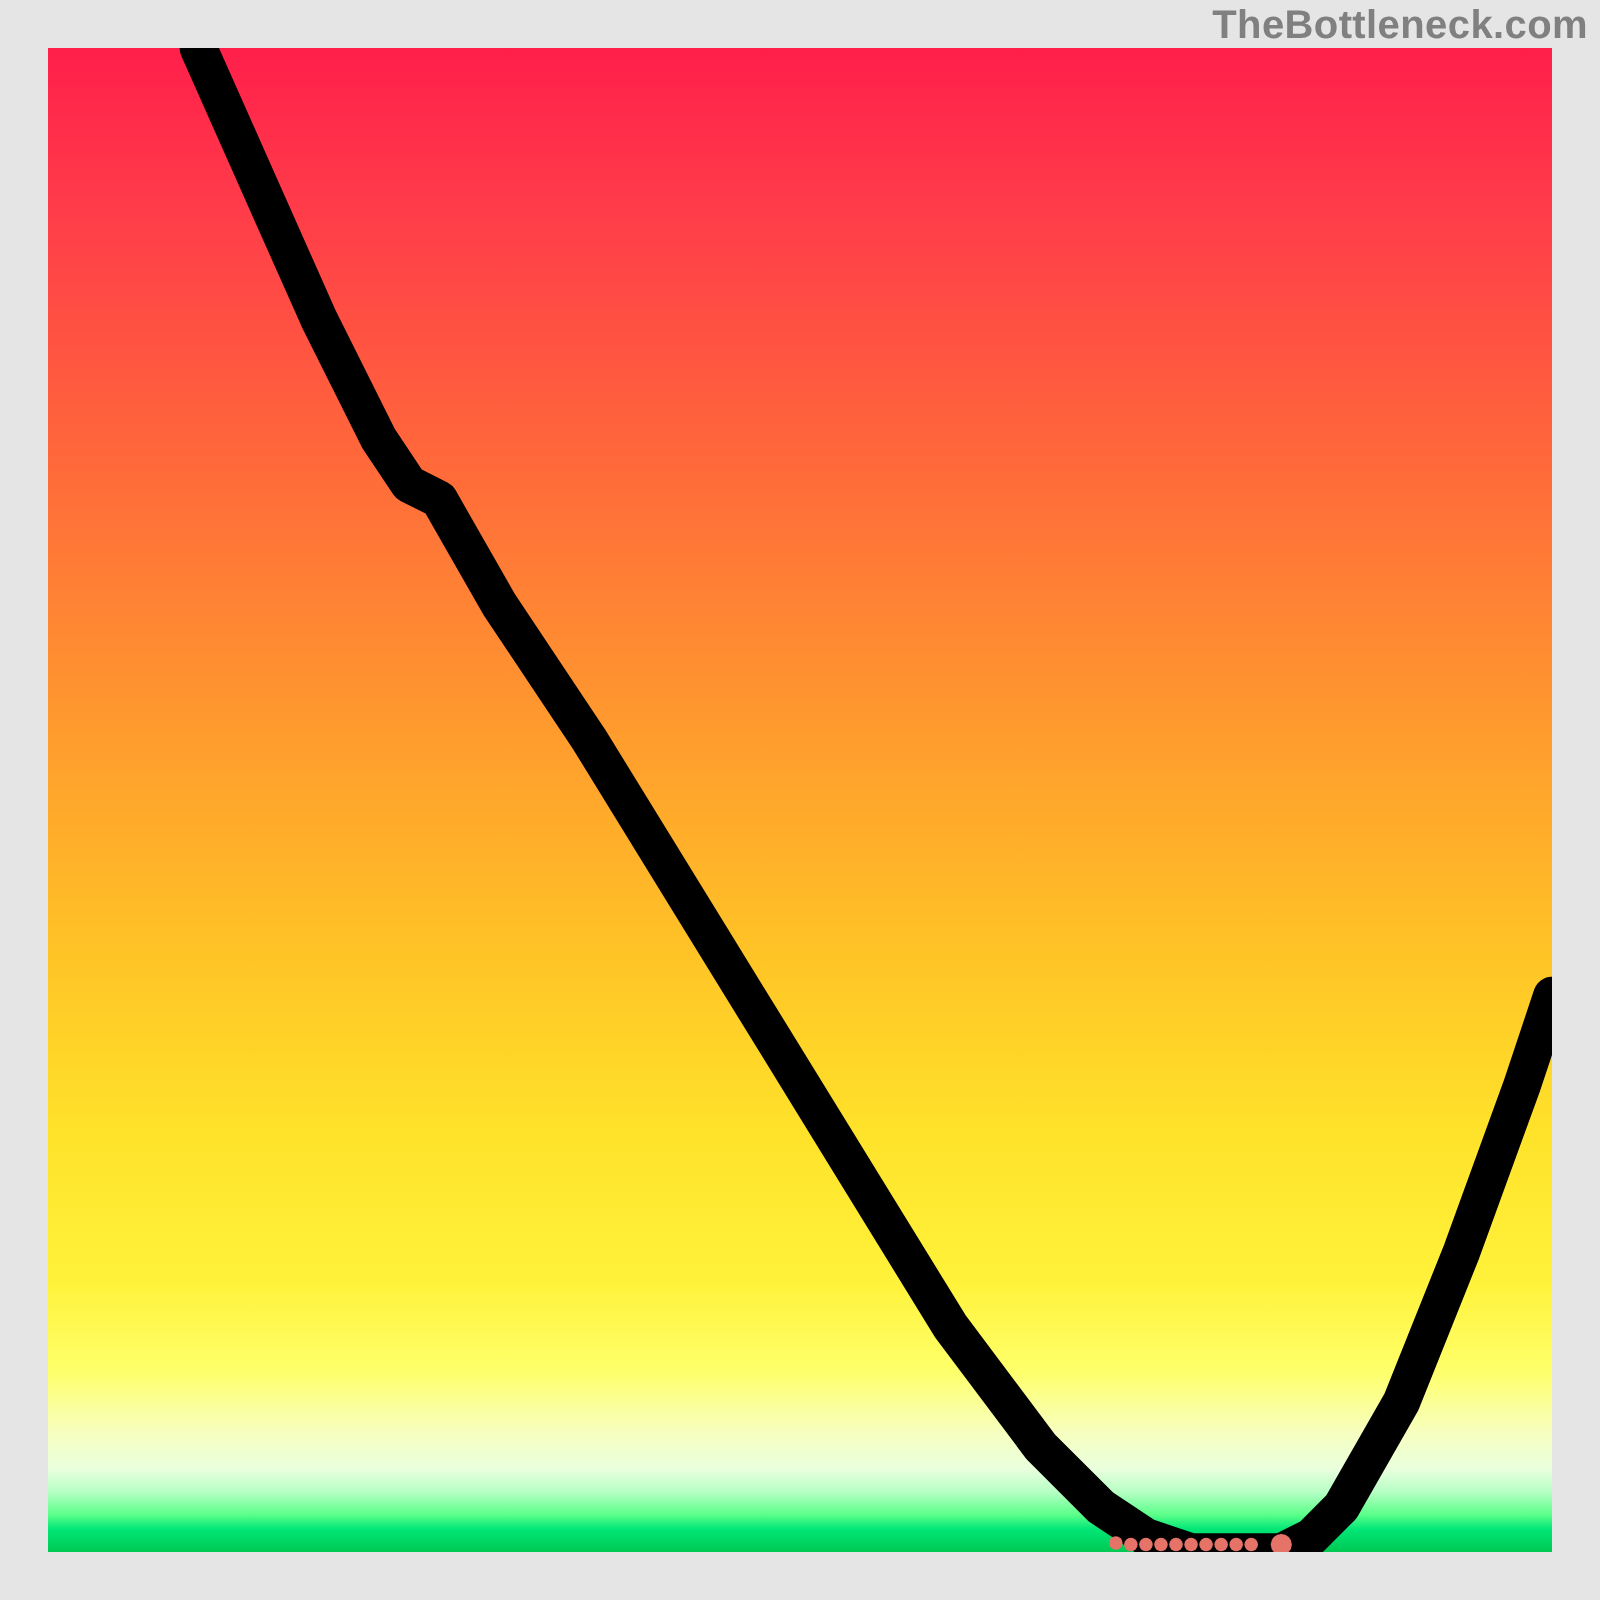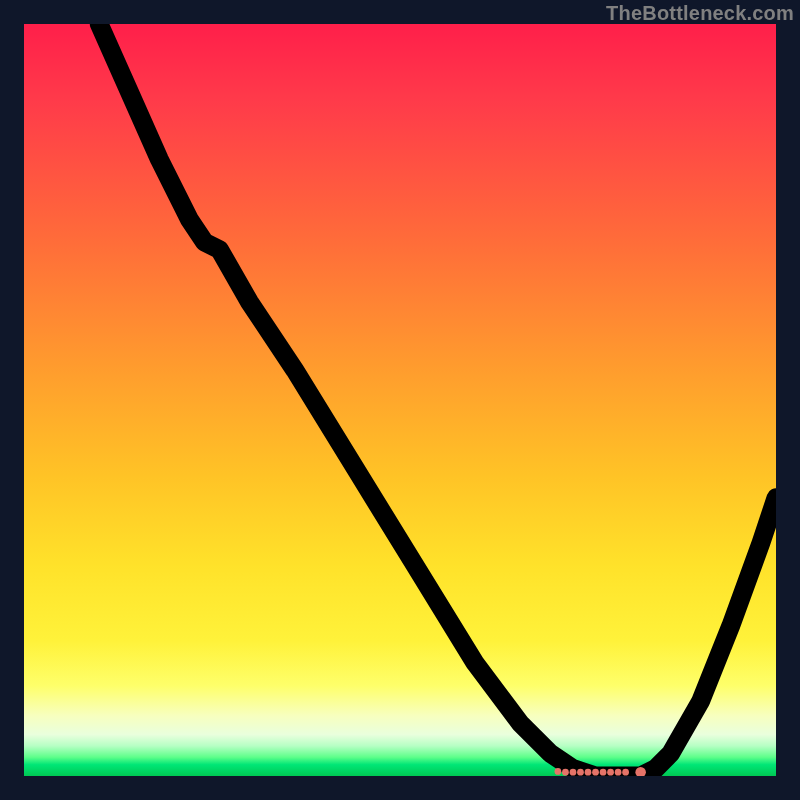--- a/index.html
+++ b/index.html
@@ -7,21 +7,21 @@
     padding: 0;
     width: 800px;
     height: 800px;
     background: #000;
     overflow: hidden;
   }
   .frame {
     position: relative;
     width: 800px;
     height: 800px;
-    background: #0f172a;
+    background: #e5e5e5;
   }
   .plot-area {
     position: absolute;
     left: 24px;
     top: 24px;
     width: 752px;
     height: 752px;
     
     background: linear-gradient(
       to bottom,

